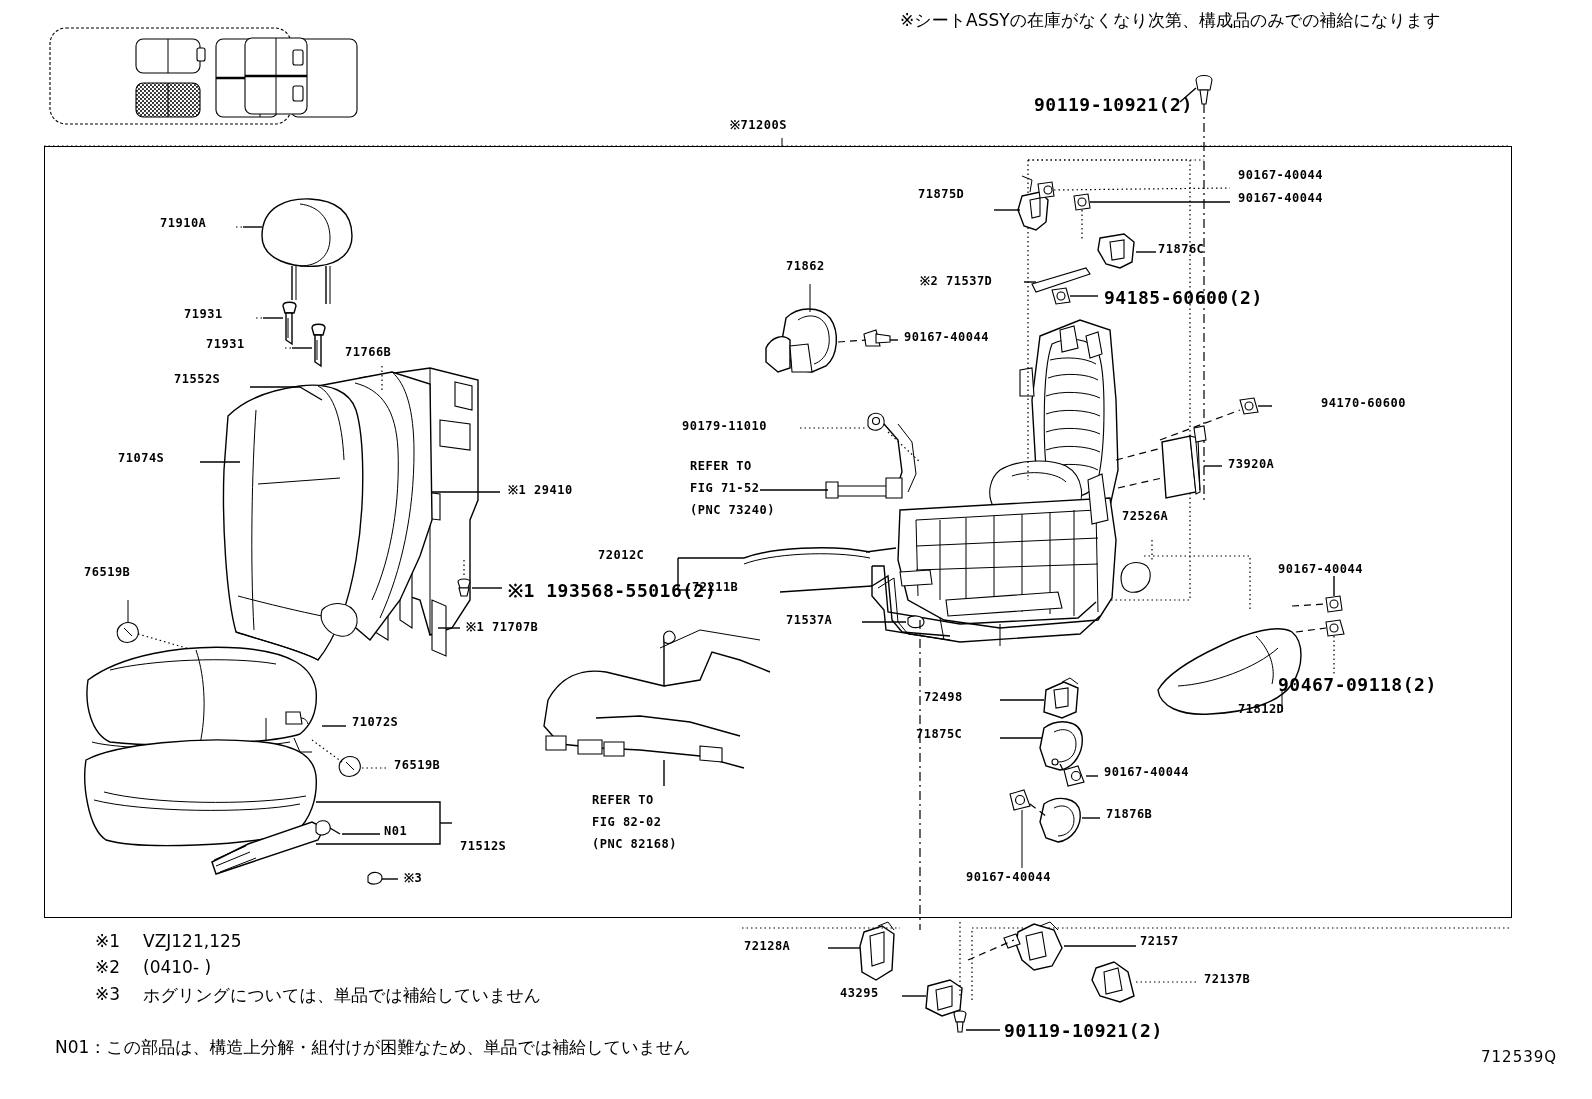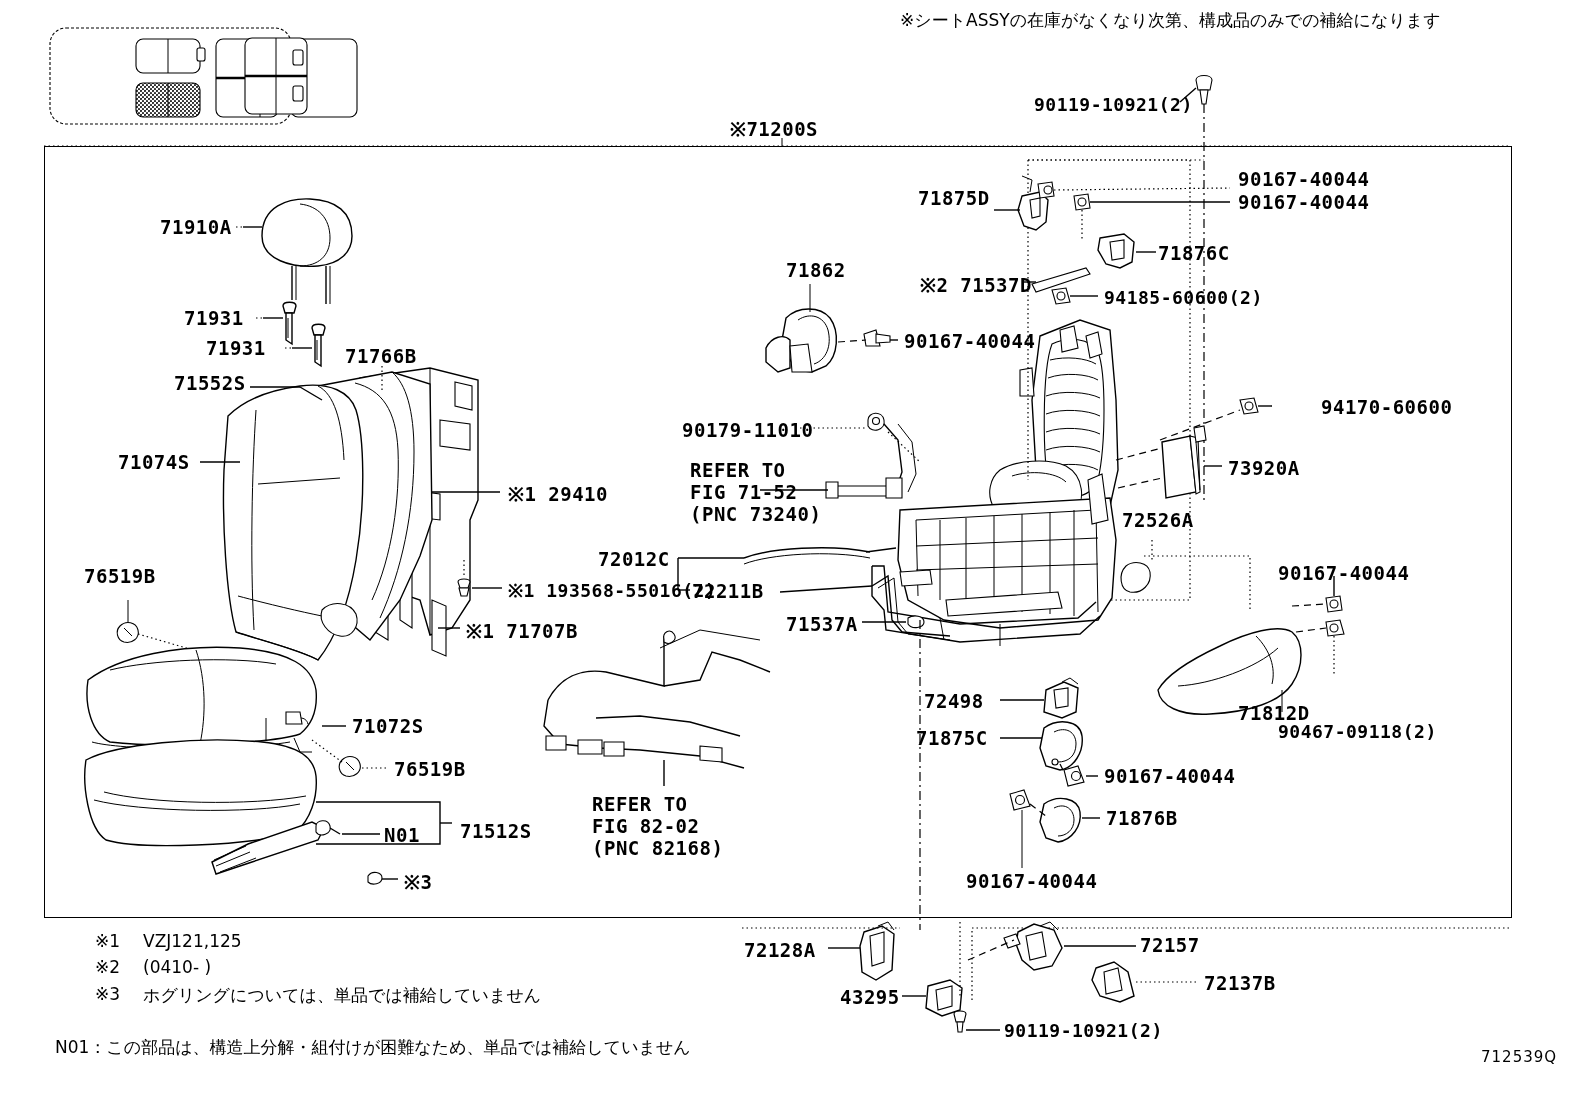--- a/index.html
+++ b/index.html
@@ -1,21 +1,21 @@
 <!DOCTYPE html>
 <html><head>
 <meta charset="utf-8">
 <style>
   html,body{margin:0;padding:0;background:#ffffff;}
   body{width:1592px;height:1099px;position:relative;
        font-family:"DejaVu Sans Mono","Liberation Mono",monospace;
        color:#000;overflow:hidden;}
   .abs{position:absolute;}
   .lbl{font-family:"DejaVu Sans Mono","Liberation Mono",monospace;
-       font-size:19px;font-weight:bold;letter-spacing:0.5px;white-space:nowrap;}
+       font-size:12px;font-weight:bold;letter-spacing:0.5px;white-space:nowrap;}
   .lbl-sm{font-size:18px;}
   .jp{font-family:"DejaVu Sans","Liberation Sans",sans-serif;font-size:17px;white-space:nowrap;}
   .frame{border:1.5px solid #000;}
   .diagcode{font-family:"DejaVu Sans","Liberation Sans",sans-serif;font-size:15px;letter-spacing:1px;}
   svg{display:block;overflow:visible;}
   .ln{stroke:#000;stroke-width:1.4;fill:none;}
   .ln-th{stroke:#000;stroke-width:1;fill:none;}
   .dot{stroke:#000;stroke-width:1.2;fill:none;stroke-dasharray:1.5 3;}
   .dash{stroke:#000;stroke-width:1.2;fill:none;stroke-dasharray:7 5;}
   .dashdot{stroke:#000;stroke-width:1.2;fill:none;stroke-dasharray:9 4 2 4;}
@@ -469,21 +469,21 @@
 <div class="abs lbl" style="left:206px;top:337px;">71931</div>
 <div class="abs lbl" style="left:345px;top:345px;">71766B</div>
 <div class="abs lbl" style="left:174px;top:372px;">71552S</div>
 <div class="abs lbl" style="left:106px;top:451px;margin-left:12px;">71074S</div>
 <div class="abs lbl" style="left:84px;top:565px;">76519B</div>
 <div class="abs lbl" style="left:508px;top:481px;">※1 29410</div>
 <div class="abs lbl lbl-sm" style="left:508px;top:578px;">※1 193568-55016(2)</div>
 <div class="abs lbl" style="left:466px;top:618px;">※1 71707B</div>
 <div class="abs lbl" style="left:352px;top:715px;">71072S</div>
 <div class="abs lbl" style="left:394px;top:758px;">76519B</div>
-<div class="abs lbl" style="left:460px;top:820px;text-align:center;">71512S</div>
+<div class="abs lbl" style="left:460px;top:839px;text-align:center;">71512S</div>
 <div class="abs lbl" style="left:384px;top:824px;">N01</div>
 <div class="abs lbl" style="left:404px;top:869px;">※3</div>
 
 <div class="abs lbl" style="left:682px;top:419px;">90179-11010</div>
 <div class="abs lbl" style="left:690px;top:459px;">REFER TO</div>
 <div class="abs lbl" style="left:690px;top:481px;">FIG 71-52</div>
 <div class="abs lbl" style="left:690px;top:503px;">(PNC 73240)</div>
 
 <div class="abs lbl" style="left:592px;top:793px;">REFER TO</div>
 <div class="abs lbl" style="left:592px;top:815px;">FIG 82-02</div>
@@ -503,21 +503,21 @@
 <div class="abs lbl" style="left:1122px;top:509px;">72526A</div>
 <div class="abs lbl" style="left:598px;top:548px;">72012C</div>
 <div class="abs lbl" style="left:692px;top:580px;">72211B</div>
 <div class="abs lbl" style="left:786px;top:613px;text-align:right;">71537A</div>
 <div class="abs lbl" style="left:924px;top:690px;">72498</div>
 <div class="abs lbl" style="left:916px;top:727px;">71875C</div>
 <div class="abs lbl" style="left:1104px;top:765px;">90167-40044</div>
 <div class="abs lbl" style="left:1106px;top:807px;">71876B</div>
 <div class="abs lbl" style="left:966px;top:870px;">90167-40044</div>
 <div class="abs lbl" style="left:1278px;top:562px;">90167-40044</div>
-<div class="abs lbl lbl-sm" style="left:1278px;top:674px;margin-top:47px;">90467-09118(2)</div>
+<div class="abs lbl lbl-sm" style="left:1278px;top:674px;">90467-09118(2)</div>
 <div class="abs lbl" style="left:1238px;top:702px;">71812D</div>
 <div class="abs lbl" style="left:744px;top:939px;">72128A</div>
 <div class="abs lbl" style="left:840px;top:986px;">43295</div>
 <div class="abs lbl lbl-sm" style="left:1004px;top:1020px;">90119-10921(2)</div>
 <div class="abs lbl" style="left:1140px;top:934px;">72157</div>
 <div class="abs lbl" style="left:1204px;top:972px;">72137B</div>
 
 <div class="abs jp" style="left:95px;top:931px;">※1</div>
 <div class="abs jp" style="left:143px;top:931px;">VZJ121,125</div>
 <div class="abs jp" style="left:95px;top:957px;">※2</div>

